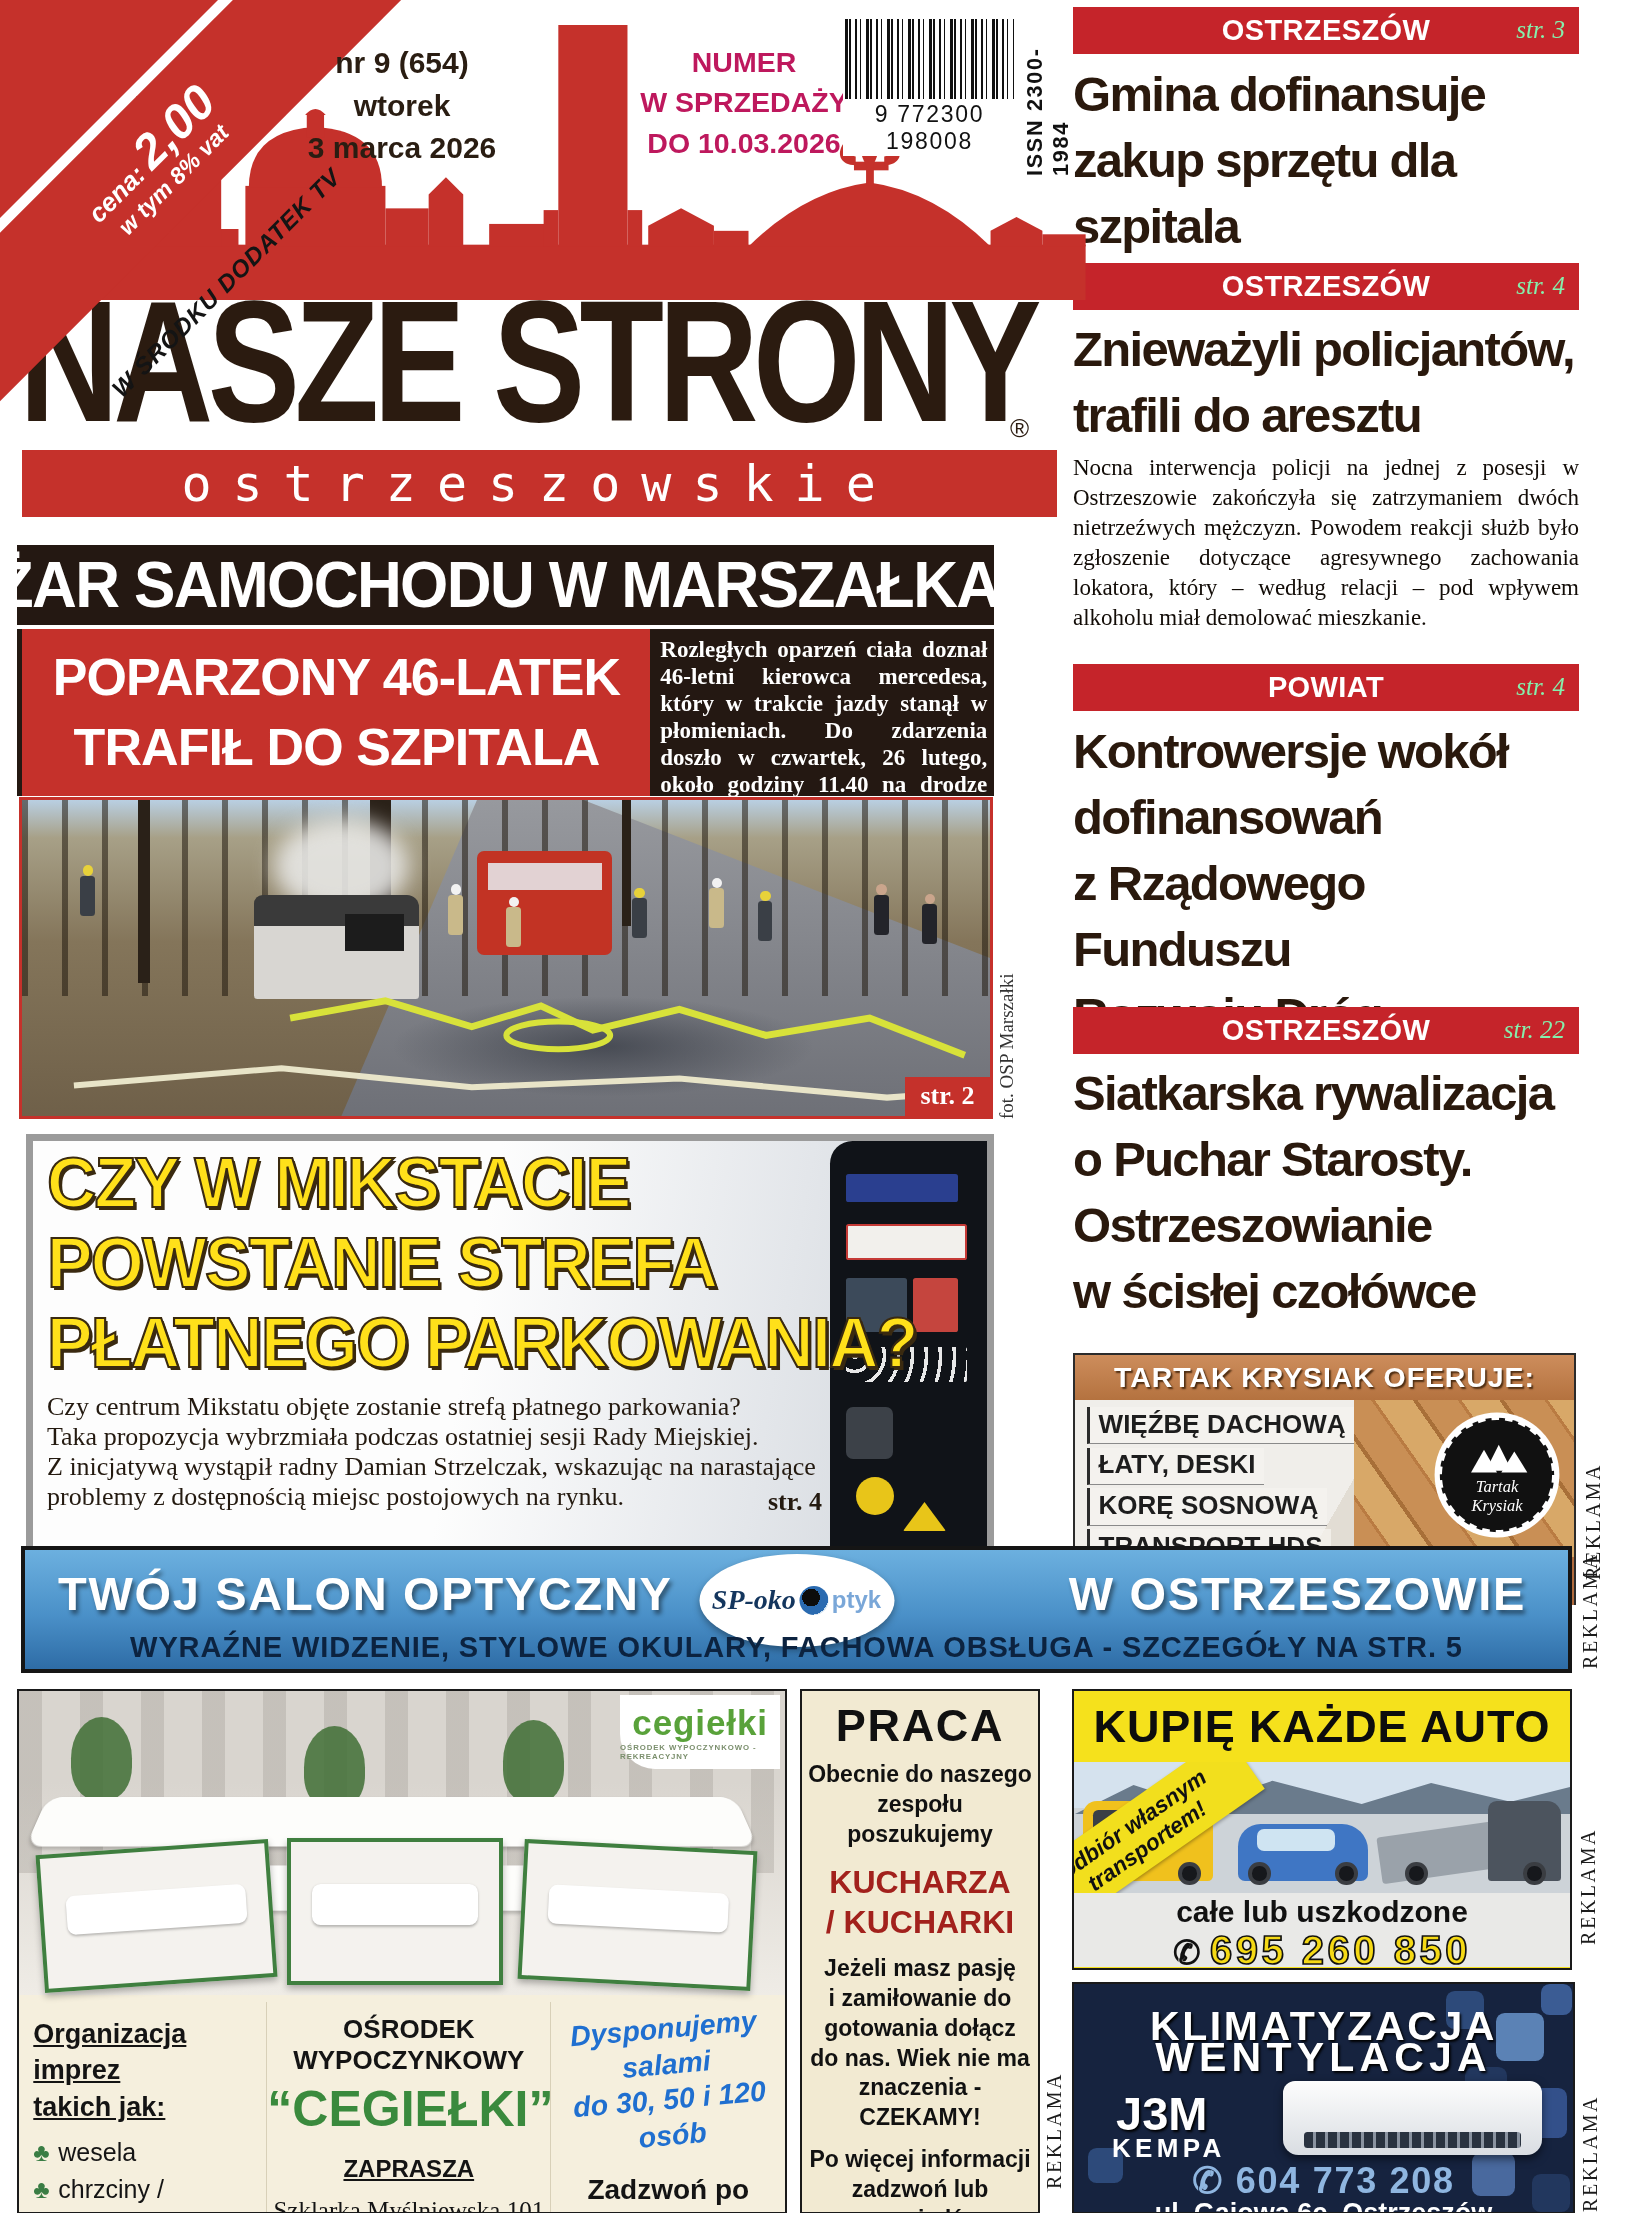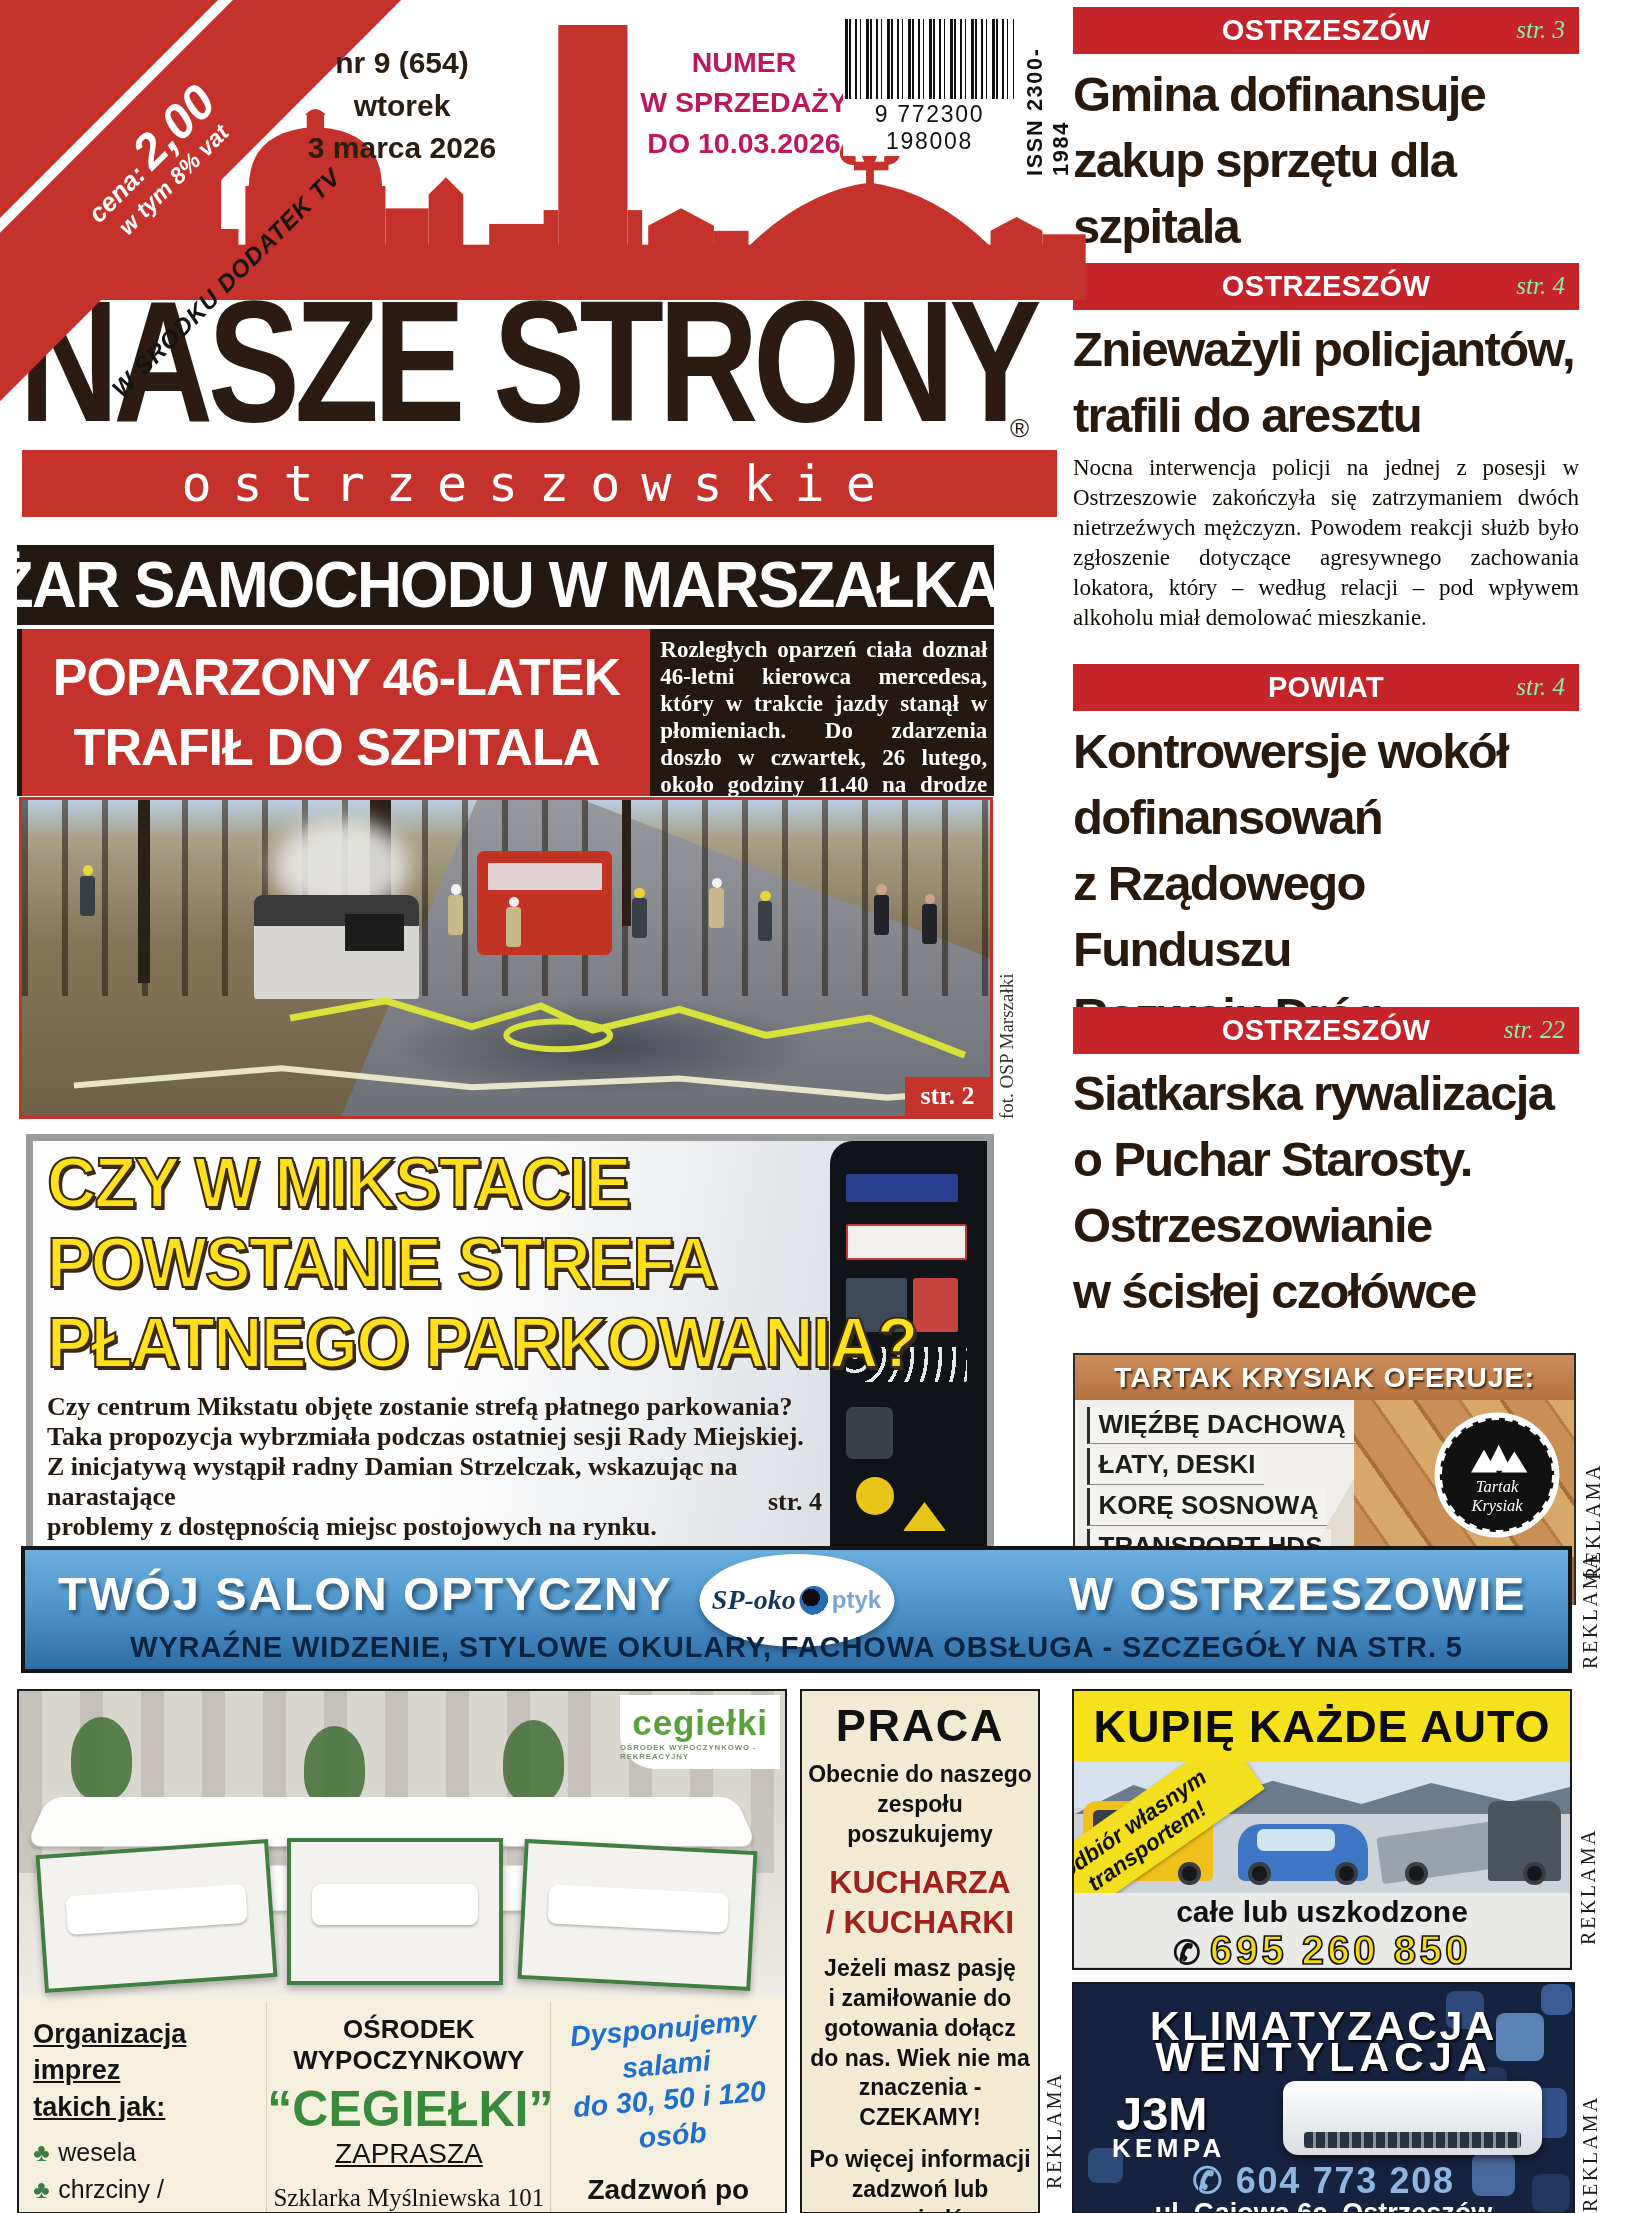--- a/index.html
+++ b/index.html
@@ -114,21 +114,21 @@
   
   .mikstat { position:absolute; left:26px; top:1134px; width:968px; height:513px; border:7px solid #9b9b9b;
     background:linear-gradient(100deg,#fdfdfd 0 45%, #e3e6ea 75%, #cdd2d8 100%); overflow:hidden; }
   .meter { position:absolute; right:0; top:0; width:157px; height:100%; background:#101318;
     border-radius:22.5px 0 0 0; }
   .meter .st { position:absolute; left:15.6px; border-radius:2.6px; }
   .mik-head { position:absolute; left:14px; top:1.7px; color:#ffe01a; font-size:71px; font-weight:bold;
     letter-spacing:-1.7px; line-height:80px; -webkit-text-stroke:2.2px #3a2a10;
     text-shadow:2.6px 2.6px 0 #3a2a10; transform:scaleX(.96); transform-origin:left top; white-space:pre-line; }
   .mik-body { position:absolute; left:14px; top:251px; width:804px; font-family:"Liberation Serif", serif;
-    font-weight:bold; color:#241a10; font-size:26px; line-height:30px; white-space:pre-line; }
+    font-weight:normal; color:#241a10; font-size:26px; line-height:30px; white-space:pre-line; }
   .mik-ref { position:absolute; left:735px; top:346px; font-family:"Liberation Serif", serif;
     font-weight:bold; font-size:26px; color:#241a10; }
 
   
   .optic { position:absolute; left:21px; top:1546px; width:1551px; height:127px; border:4.3px solid #151515;
     background:linear-gradient(180deg,#6cb0df 0%,#4a90c8 55%,#2e6ca6 100%); }
   .optic .t1 { position:absolute; left:33px; top:15.6px; color:#fff; font-size:47px; font-weight:bold;
     text-shadow:2.6px 3.5px 4.3px rgba(0,0,0,.45); letter-spacing:1.7px; }
   .optic .t2 { position:absolute; right:42px; top:15.6px; color:#fff; font-size:47px; font-weight:bold;
     text-shadow:2.6px 3.5px 4.3px rgba(0,0,0,.45); letter-spacing:1.7px; }
@@ -161,21 +161,21 @@
   .ceg-logo-card .sb { color:#7b8f6d; font-size:7.8px; font-weight:bold; letter-spacing:0.9px; }
   .ceg-cols { position:absolute; top:311px; left:0; right:0; bottom:0; display:flex; }
   .ceg-col1 { width:247px; padding:14px 8.6px 0 14px; }
   .ceg-col1 .hd { font-size:27px; font-weight:bold; color:#141414; text-decoration:underline;
     line-height:1.35; white-space:pre-line; margin-bottom:8.6px; }
   .ceg-ev { font-size:25px; color:#141414; line-height:1.5; white-space:pre-line; }
   .ceg-ev .club { color:#3a7d44; margin-right:8.6px; }
   .ceg-col2 { width:285px; text-align:center; padding-top:12px; border-left:1.7px solid #d8d0b8; border-right:1.7px solid #d8d0b8; }
   .ceg-col2 .a { font-size:26px; font-weight:bold; color:#141414; }
   .ceg-col2 .b { font-size:50px; font-weight:bold; color:#3a8a3d; margin-top:3.5px; }
-  .ceg-col2 .c { font-size:28px; font-weight:normal; color:#141414; margin-top:0; text-decoration:underline; }
+  .ceg-col2 .c { font-size:24px; font-weight:bold; color:#141414; margin-top:17px; text-decoration:underline; }
   .ceg-col2 .d { font-family:"Liberation Serif", serif; font-size:25px; color:#141414; margin-top:14px; white-space:pre-line; }
   .ceg-col3 { flex:1; text-align:center; padding-top:8.6px; }
   .ceg-col3 .halls { color:#1f6fd0; font-size:28.5px; font-weight:bold; font-style:italic;
     transform:rotate(-5deg); white-space:pre-line; line-height:1.25; }
   .ceg-col3 .call { color:#141414; font-size:28px; font-weight:bold; margin-top:19px; white-space:pre-line; line-height:1.25; }
 
   .praca { left:800px; top:1689px; width:240px; height:525px; background:#f2ead2; text-align:center; }
   .praca .t { font-size:45px; font-weight:bold; color:#111; margin-top:8.6px; letter-spacing:1.7px; }
   .praca .s { font-size:23px; font-weight:bold; color:#111; line-height:1.3; margin-top:8.6px; }
   .praca .r { font-size:32px; font-weight:bold; color:#a2211c; line-height:1.25; margin-top:12px; }

